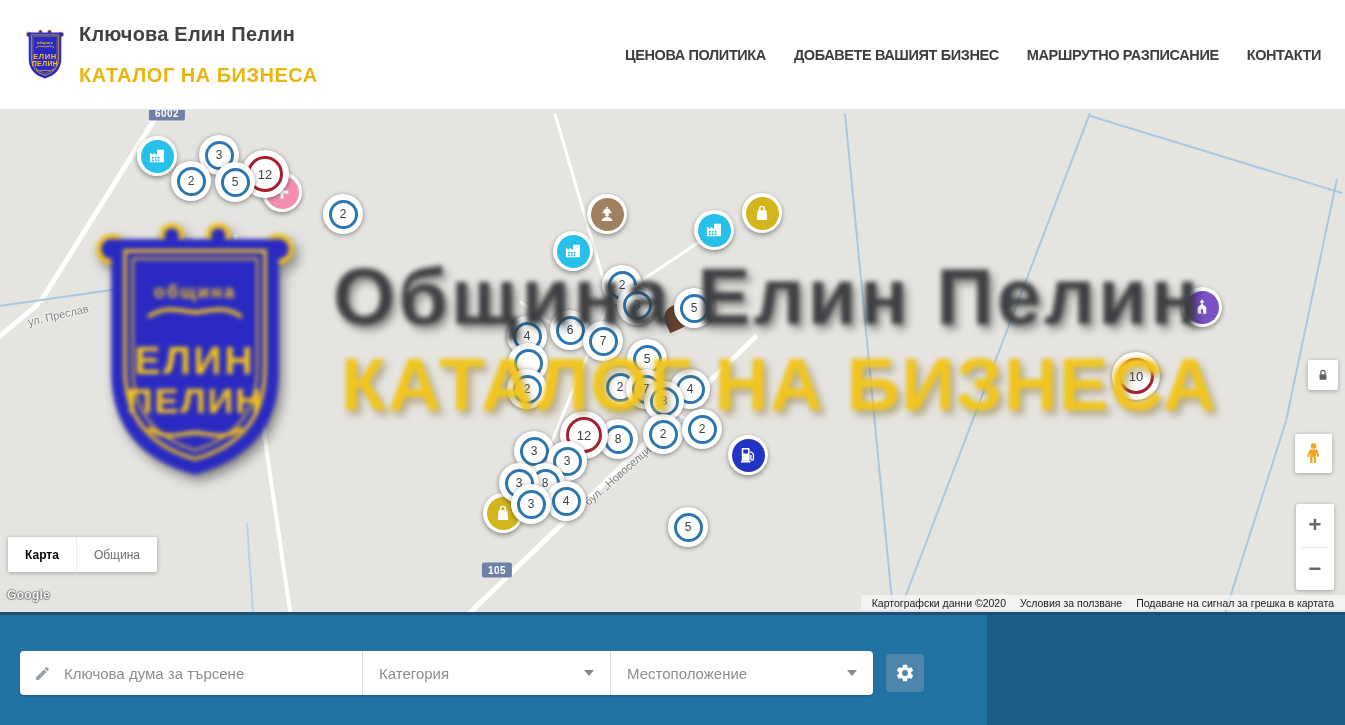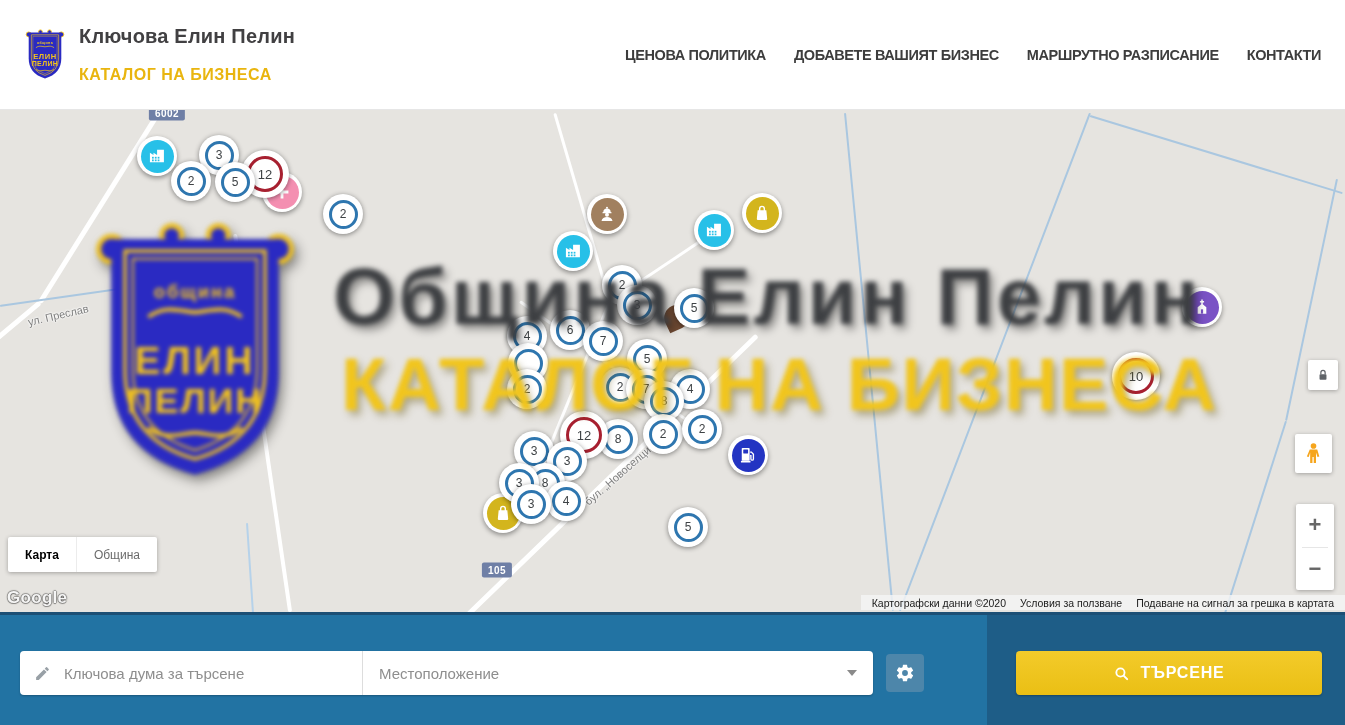--- a/index.html
+++ b/index.html
@@ -7,21 +7,21 @@
        font-family:"Liberation Sans",sans-serif;background:#fff;}
 
   
   header{position:absolute;top:0;left:0;right:0;height:110px;background:#fff;
          border-bottom:1px solid #e6e6e6;display:flex;align-items:center;
          justify-content:space-between;padding:0 24px;box-sizing:border-box;z-index:10;}
   .brand{display:flex;align-items:center;gap:13px;cursor:pointer;}
   .crest-small{width:42px;height:54px;}
   .crest-small svg{width:100%;height:100%;}
   .brand-title{font-size:20px;font-weight:700;color:#414042;letter-spacing:.2px;}
-  .brand-subtitle{font-size:16px;font-weight:700;color:#e9b50f;letter-spacing:.5px;margin-top:18px;}
+  .brand-subtitle{font-size:20px;font-weight:700;color:#e9b50f;letter-spacing:.5px;margin-top:18px;}
   nav{display:flex;gap:28px;}
   .nav-item{font-size:14.5px;font-weight:700;color:#3d3d3d;text-decoration:none;
             letter-spacing:-0.4px;white-space:nowrap;}
 
   
   #map{position:absolute;top:110px;left:0;width:1345px;height:502px;
        background:#e6e4e0;overflow:hidden;cursor:grab;}
   .road{position:absolute;transform-origin:0 50%;border-radius:3px;}
   .street{position:absolute;color:#7e7e7e;font-size:11px;white-space:nowrap;
           transform-origin:0 50%;
@@ -62,21 +62,21 @@
   .wm2{position:absolute;left:341px;top:238px;font-size:74px;font-weight:700;color:#f1c51d;
        letter-spacing:1.5px;filter:blur(2.3px);white-space:nowrap;line-height:1;
        text-shadow:4px 5px 7px rgba(100,85,15,.45);}
 
   
   .maptype{position:absolute;left:8px;top:427px;height:35px;display:flex;background:#fff;
        border-radius:2px;box-shadow:0 1px 4px rgba(0,0,0,.3);z-index:6;}
   .mt-btn{padding:0 17px;display:flex;align-items:center;font-size:12px;color:#6b6b6b;cursor:pointer;}
   .mt-btn.active{font-weight:700;color:#000;}
   .mt-btn+.mt-btn{border-left:1px solid #ececec;}
-  .google-logo{position:absolute;left:7px;top:478px;font-size:17px;font-weight:700;
+  .google-logo{position:absolute;left:7px;top:478px;font-size:12px;font-weight:700;
        color:rgba(255,255,255,.95);letter-spacing:.3px;z-index:6;cursor:pointer;
        text-shadow:0 1px 1px rgba(0,0,0,.4),1px 0 1px rgba(0,0,0,.3),-1px 0 1px rgba(0,0,0,.3),0 -1px 1px rgba(0,0,0,.3);}
   .attribution{position:absolute;right:0;top:485px;height:15px;display:flex;align-items:center;
        background:rgba(245,245,245,.8);z-index:6;font-size:10.5px;color:#1a1a1a;padding:0 4px;}
   .attribution span{padding:0 7px;white-space:nowrap;}
   .ctl{position:absolute;background:#fff;box-shadow:0 1px 4px rgba(0,0,0,.3);display:flex;
        align-items:center;justify-content:center;z-index:6;cursor:pointer;border-radius:2px;}
   .lock-box{left:1308px;top:250px;width:30px;height:30px;}
   .lock-box svg{width:16px;height:16px;}
   .pegman-box{left:1295px;top:324px;width:37px;height:39px;}
@@ -486,38 +486,33 @@
 
     <div class="searchbox">
       <div class="sb-sec sb-keyword">
         <span style="display: flex; align-items: center; justify-content: center; width: 17px; height: 17px;">
             <svg viewBox="0 0 24 24" style="width: 100%; height: 100%;">
               <path fill="#98a0a6" d="M3 17.25V21h3.75L17.81 9.94l-3.75-3.75zM20.71 7.04a1 1 0 000-1.41l-2.34-2.34a1 1 0 00-1.41 0l-1.83 1.83 3.75 3.75z"></path>
             </svg>
           </span>
         <input type="text" placeholder="Ключова дума за търсене" style="">
       </div>
+      <div class="sb-sec sb-select sb-cat">
+        <span class="sel-label">Категория</span>
+        <span class="caret"></span>
+      </div>
       <div class="sb-sec sb-select sb-loc">
         <span class="sel-label">Местоположение</span>
         <span class="caret"></span>
       </div>
     </div>
 
     <button class="gear-btn">
       <span style="display: flex; align-items: center; justify-content: center; width: 20px; height: 20px;">
           <svg viewBox="0 0 24 24" style="width: 100%; height: 100%;">
             <path fill="#fff" d="M19.43 12.98c.04-.32.07-.64.07-.98s-.03-.66-.07-.98l2.11-1.65a.5.5 0 00.12-.64l-2-3.46a.5.5 0 00-.61-.22l-2.49 1a7.03 7.03 0 00-1.69-.98l-.38-2.65A.49.49 0 0014 2h-4a.49.49 0 00-.49.42l-.38 2.65c-.61.25-1.17.59-1.69.98l-2.49-1a.5.5 0 00-.61.22l-2 3.46a.5.5 0 00.12.64l2.11 1.65c-.04.32-.07.65-.07.98s.03.66.07.98l-2.11 1.65a.5.5 0 00-.12.64l2 3.46c.14.24.42.34.61.22l2.49-1c.52.39 1.08.73 1.69.98l.38 2.65c.04.24.24.42.49.42h4c.25 0 .45-.18.49-.42l.38-2.65c.61-.25 1.17-.59 1.69-.98l2.49 1c.23.09.47 0 .61-.22l2-3.46a.5.5 0 00-.12-.64l-2.11-1.65zM12 15.5a3.5 3.5 0 110-7 3.5 3.5 0 010 7z"></path>
           </svg>
         </span>
     </button>
 
-    <button class="search-btn">
-      <span style="display: flex; align-items: center; justify-content: center; width: 17px; height: 17px;">
-          <svg viewBox="0 0 24 24" style="width: 100%; height: 100%;">
-            <circle cx="10.5" cy="10.5" r="5.8" fill="none" stroke="#fff" stroke-width="2.6"></circle>
-            <path d="M15 15l5 5" stroke="#fff" stroke-width="2.8" stroke-linecap="round"></path>
-          </svg>
-        </span>
-      <span class="lbl">ТЪРСЕНЕ</span>
-    </button>
   </div>
 
 </div>
 
 </body></html>

